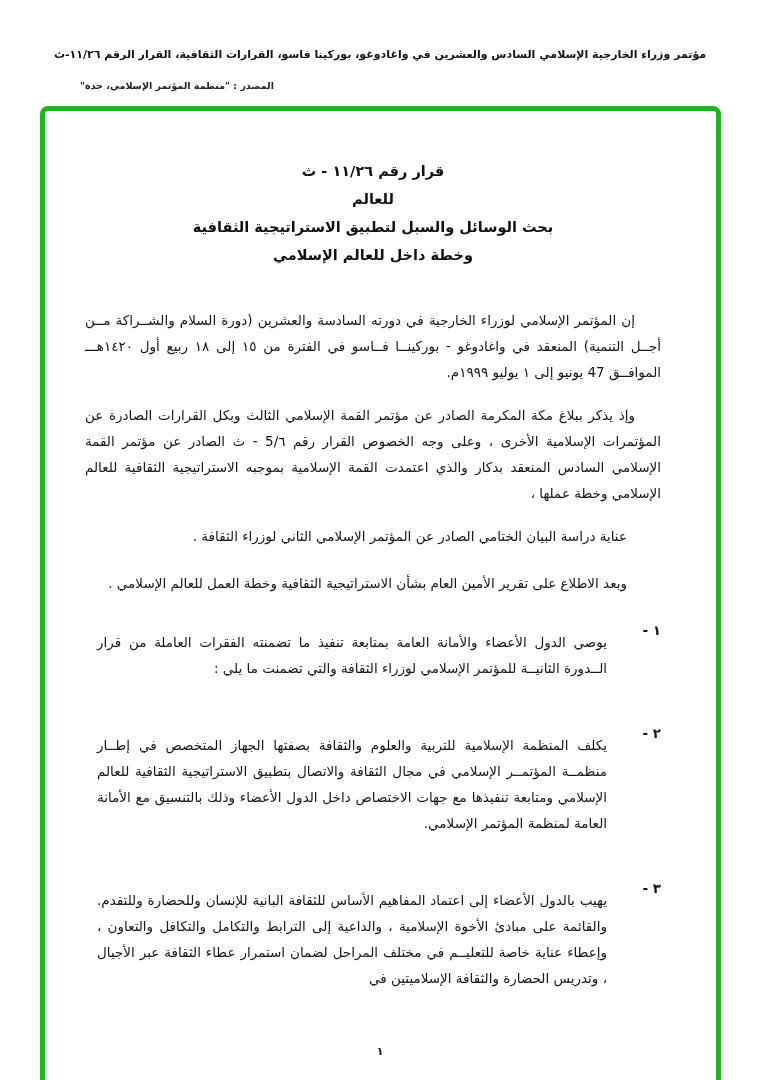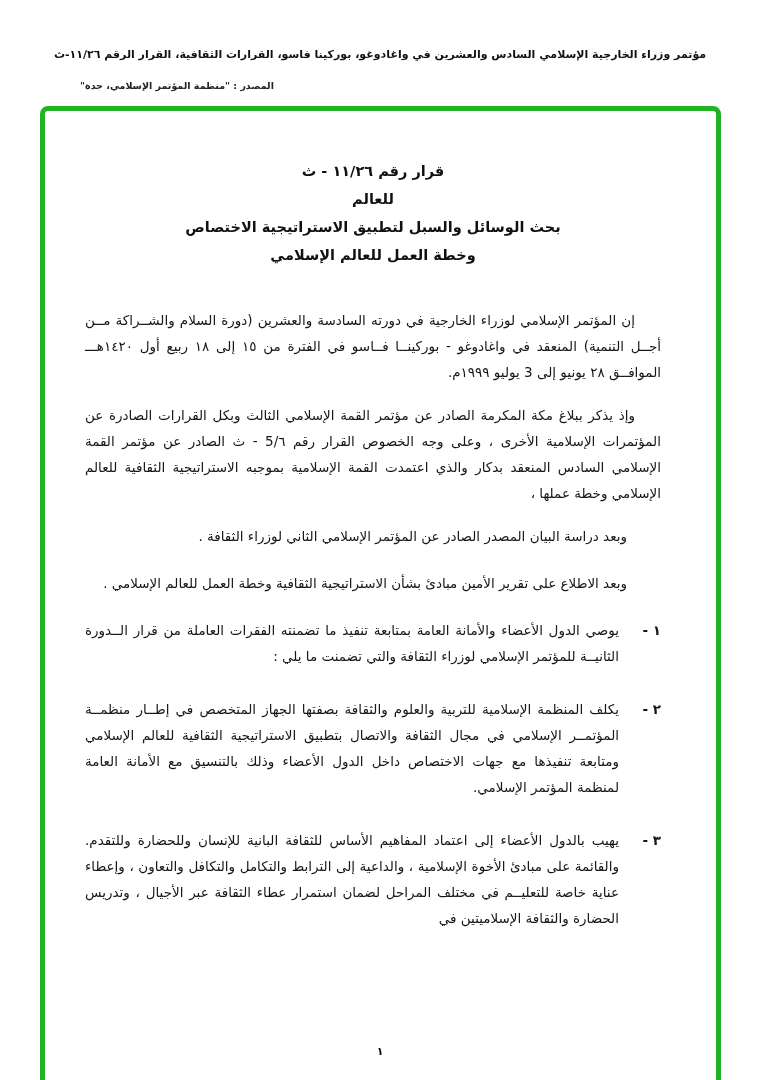--- a/index.html
+++ b/index.html
@@ -50,21 +50,21 @@
     line-height: 26px;
     text-align: justify;
     color: #161616;
   }
   .para-indent { text-indent: 26px; }
   .para-single { text-align: right; text-indent: 34px; margin-bottom: 21px; }
 
   .items { margin-top: 16px; }
   .item { display: flex; margin-bottom: 27px; font-size: 13.5px; line-height: 26px; color: #161616; }
   .item-num { flex: 0 0 42px; font-weight: bold; }
-  .item-text { flex: 1; margin: 0; text-align: justify; }
+  .item-text { flex: 1; margin: 12px; text-align: justify; }
 
   .page-number {
     position: absolute; bottom: 22px; left: 0; right: 0;
     text-align: center;
     font-size: 11px; font-weight: bold; color: #111;
   }
 </style>
 </head>
 <body>
 
@@ -73,32 +73,32 @@
   <div class="header-line">مؤتمر وزراء الخارجية الإسلامي السادس والعشرين في واغادوغو، بوركينا فاسو، القرارات الثقافية، القرار الرقم ١١/٢٦-ث</div>
 
   <div class="source-line">المصدر : "منظمة المؤتمر الإسلامي، جدة"</div>
 
   <div class="frame">
     <div class="doc">
 
       <div class="title-block">
         <div>قرار رقم ١١/٢٦ - ث</div>
         <div>للعالم</div>
-        <div>بحث الوسائل والسبل لتطبيق الاستراتيجية الاختصاص</div>
-        <div>وخطة العمل للعالم الإسلامي</div>
+        <div>بحث الوسائل والسبل لتطبيق الاستراتيجية الثقافية</div>
+        <div>وخطة داخل للعالم الإسلامي</div>
       </div>
 
-      <p class="para para-indent">إن المؤتمر الإسلامي لوزراء الخارجية في دورته السادسة والعشرين (دورة السلام والشــراكة مــن أجــل التنمية) المنعقد في واغادوغو - بوركينــا فــاسو في الفترة من ١٥ إلى ١٨ ربيع أول ١٤٢٠هـــ الموافــق ٢٨ يونيو إلى 3 يوليو ١٩٩٩م.</p>
+      <p class="para para-indent">إن المؤتمر الإسلامي لوزراء الخارجية في دورته السادسة والعشرين (دورة السلام والشــراكة مــن أجــل التنمية) المنعقد في واغادوغو - بوركينــا فــاسو في الفترة من ١٥ إلى ١٨ ربيع أول ١٤٢٠هـــ الموافــق 47 يونيو إلى ١ يوليو ١٩٩٩م.</p>
 
 
       <p class="para para-indent">وإذ يذكر ببلاغ مكة المكرمة الصادر عن مؤتمر القمة الإسلامي الثالث وبكل القرارات الصادرة عن المؤتمرات الإسلامية الأخرى ، وعلى وجه الخصوص القرار رقم 5/٦ - ث الصادر عن مؤتمر القمة الإسلامي السادس المنعقد بدكار والذي اعتمدت القمة الإسلامية بموجبه الاستراتيجية الثقافية للعالم الإسلامي وخطة عملها ،</p>
 
-      <p class="para para-single">وبعد دراسة البيان المصدر الصادر عن المؤتمر الإسلامي الثاني لوزراء الثقافة .</p>
+      <p class="para para-single">عناية دراسة البيان الختامي الصادر عن المؤتمر الإسلامي الثاني لوزراء الثقافة .</p>
 
-      <p class="para para-single">وبعد الاطلاع على تقرير الأمين مبادئ بشأن الاستراتيجية الثقافية وخطة العمل للعالم الإسلامي .</p>
+      <p class="para para-single">وبعد الاطلاع على تقرير الأمين العام بشأن الاستراتيجية الثقافية وخطة العمل للعالم الإسلامي .</p>
 
       <div class="items">
 
         <div class="item">
           <span class="item-num">١ -</span>
           <p class="item-text">يوصي الدول الأعضاء والأمانة العامة بمتابعة تنفيذ ما تضمنته الفقرات العاملة من قرار الــدورة الثانيــة للمؤتمر الإسلامي لوزراء الثقافة والتي تضمنت ما يلي :</p>
         </div>
 
         <div class="item">
           <span class="item-num">٢ -</span>

